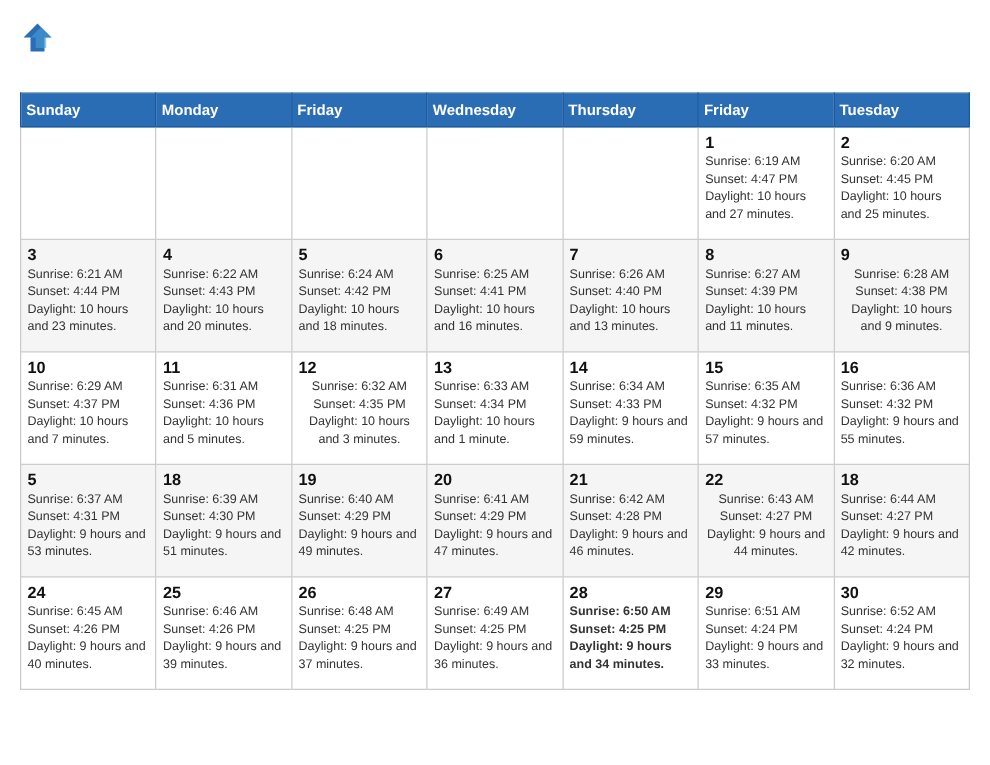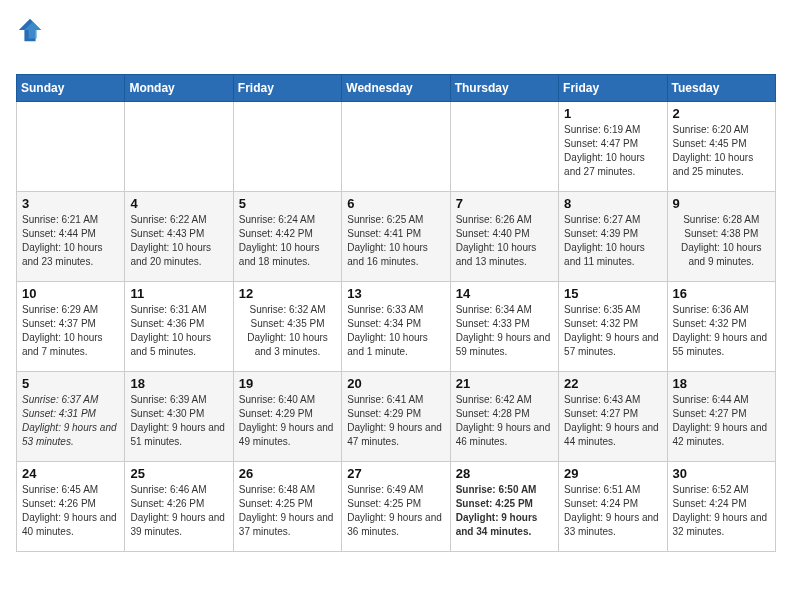--- a/index.html
+++ b/index.html
@@ -221,21 +221,21 @@
         <td>
           <div class="day-number">16</div>
           <div class="day-info" style="white-space: pre-line;">Sunrise: 6:36 AM
 Sunset: 4:32 PM
 Daylight: 9 hours and 55 minutes.</div>
         </td>
       </tr>
       <tr>
         <td>
           <div class="day-number">5</div>
-          <div class="day-info" style="white-space: pre-line; font-style: italic;">Sunrise: 6:37 AM
+          <div class="day-info" style="white-space: pre-line;">Sunrise: 6:37 AM
 Sunset: 4:31 PM
 Daylight: 9 hours and 53 minutes.</div>
         </td>
         <td>
           <div class="day-number">18</div>
           <div class="day-info" style="white-space: pre-line;">Sunrise: 6:39 AM
 Sunset: 4:30 PM
 Daylight: 9 hours and 51 minutes.</div>
         </td>
         <td>
@@ -251,21 +251,21 @@
 Daylight: 9 hours and 47 minutes.</div>
         </td>
         <td>
           <div class="day-number">21</div>
           <div class="day-info" style="white-space: pre-line;">Sunrise: 6:42 AM
 Sunset: 4:28 PM
 Daylight: 9 hours and 46 minutes.</div>
         </td>
         <td>
           <div class="day-number">22</div>
-          <div class="day-info" style="white-space: pre-line;">Sunrise: 6:43 AM
+          <div class="day-info" style="white-space: pre-line; text-align: center;">Sunrise: 6:43 AM
 Sunset: 4:27 PM
 Daylight: 9 hours and 44 minutes.</div>
         </td>
         <td>
           <div class="day-number">18</div>
           <div class="day-info" style="white-space: pre-line;">Sunrise: 6:44 AM
 Sunset: 4:27 PM
 Daylight: 9 hours and 42 minutes.</div>
         </td>
       </tr>

